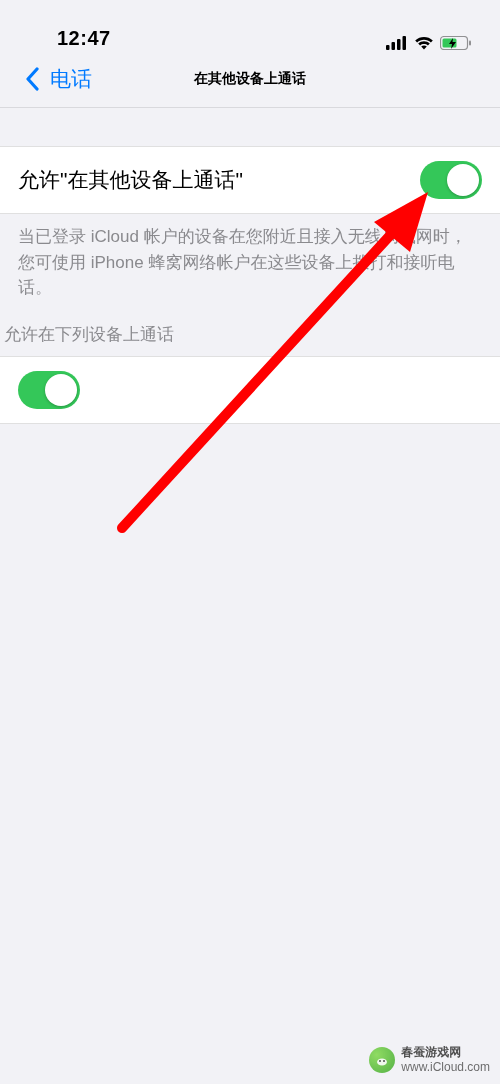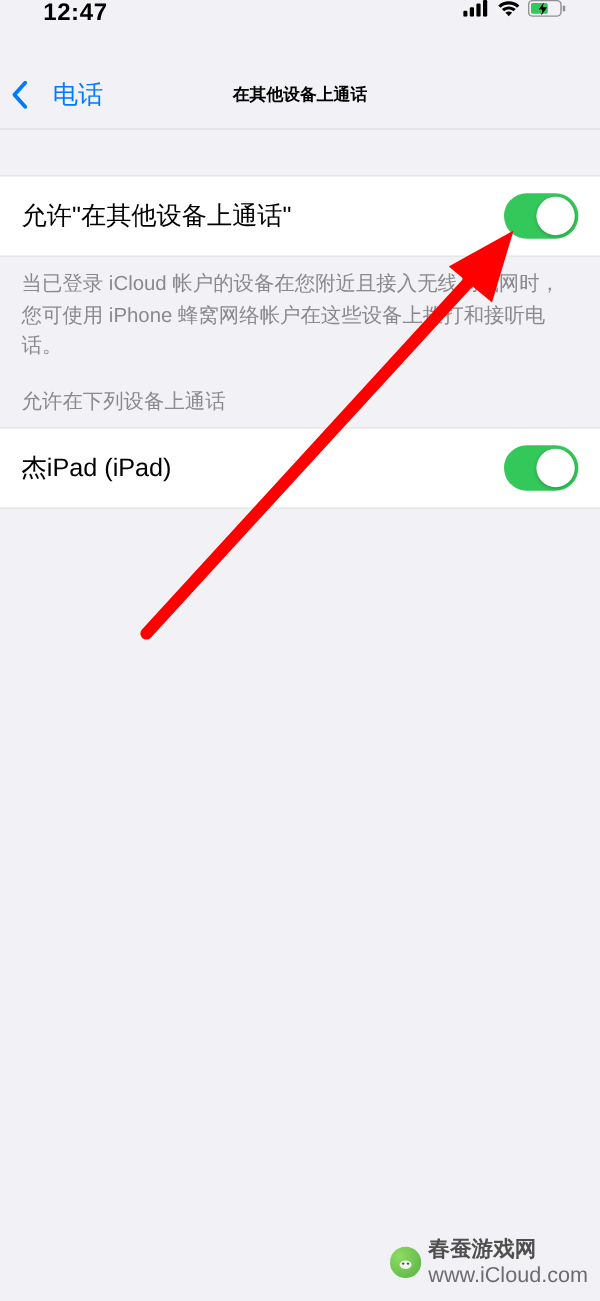--- a/index.html
+++ b/index.html
@@ -7,41 +7,42 @@
       width: 500px;
       height: 1084px;
       background: #f2f2f6;
       font-family: -apple-system, "Helvetica Neue", Arial, sans-serif;
       position: relative;
       overflow: hidden;
     }
     .status-bar {
       height: 50px;
       display: flex;
-      align-items: flex-start;
+      align-items: flex-end;
       justify-content: space-between;
       padding: 0 28px 0 36px;
       font-weight: 600;
+      margin-left: 21px;
     }
     .status-time { font-size: 20px; font-weight: 600; letter-spacing: 0.5px; }
     .status-icons { display: flex; align-items: center; gap: 6px; }
     .nav-bar {
       height: 58px;
       display: flex;
       align-items: center;
       position: relative;
       border-bottom: 1px solid rgba(0,0,0,0.1);
     }
     .back-button {
       display: flex;
       align-items: center;
       color: #007aff;
       font-size: 21px;
-      padding-left: 8px;
-      gap: 20px;
+      padding-left: 24px;
+      gap: 10px;
     }
     .nav-title {
       position: absolute;
       left: 50%;
       transform: translateX(-50%);
       font-size: 14px;
       font-weight: 600;
       color: #000;
     }
     .spacer-top { height: 38px; }
@@ -56,21 +57,21 @@
       border-bottom: 1px solid rgba(0,0,0,0.12);
     }
     .row-label { font-size: 21px; color: #000; }
     .footer-text {
       padding: 10px 18px 22px 18px;
       font-size: 17px;
       color: #8a8a8e;
       line-height: 1.5;
     }
     .section-header {
-      padding: 0 18px 10px 18px;
+      padding: 0 18px 10px 4px;
       font-size: 17px;
       color: #8a8a8e;
     }
     .toggle {
       width: 62px;
       height: 38px;
       border-radius: 19px;
       background: #34c759;
       position: relative;
       flex-shrink: 0;
@@ -102,21 +103,21 @@
     }
     .watermark-logo {
       width: 26px;
       height: 26px;
       border-radius: 50%;
       background: radial-gradient(circle at 30% 30%, #7fd84a, #3aa628);
       display: flex;
       align-items: center;
       justify-content: center;
     }
-    .watermark-text { font-size: 18px; color: #555; line-height: 1.2; }
+    .watermark-text { font-size: 12px; color: #555; line-height: 1.2; }
     .watermark-text .line1 { font-weight: 600; color: #333; }
   </style>
 </head>
 <body>
 
 <div class="status-bar">
   <span class="status-time">12:47</span>
   <div class="status-icons">
     <svg width="22" height="14" viewBox="0 0 22 14">
       <rect x="0" y="9" width="3.5" height="5" rx="1" fill="#000"></rect>
@@ -153,21 +154,20 @@
 <div class="row">
   <span class="row-label">允许"在其他设备上通话"</span>
   <div class="toggle"></div>
 </div>
 
 <div class="footer-text">当已登录 iCloud 帐户的设备在您附近且接入无线局域网时，您可使用 iPhone 蜂窝网络帐户在这些设备上拨打和接听电话。</div>
 
 <div class="section-header">允许在下列设备上通话</div>
 
 <div class="row">
-  <span class="row-label">杰iPad (iPad)</span>
   <div class="toggle"></div>
 </div>
 
 <svg class="arrow-annotation" style="left:110px; top:170px;" width="330" height="370" viewBox="0 0 330 370">
   <line x1="12" y1="358" x2="296" y2="48" stroke="#ff0000" stroke-width="10" stroke-linecap="round"></line>
   <polygon points="318,22 264,52 300,82" fill="#ff0000"></polygon>
 </svg>
 
 <div class="watermark">
   <div class="watermark-logo">

